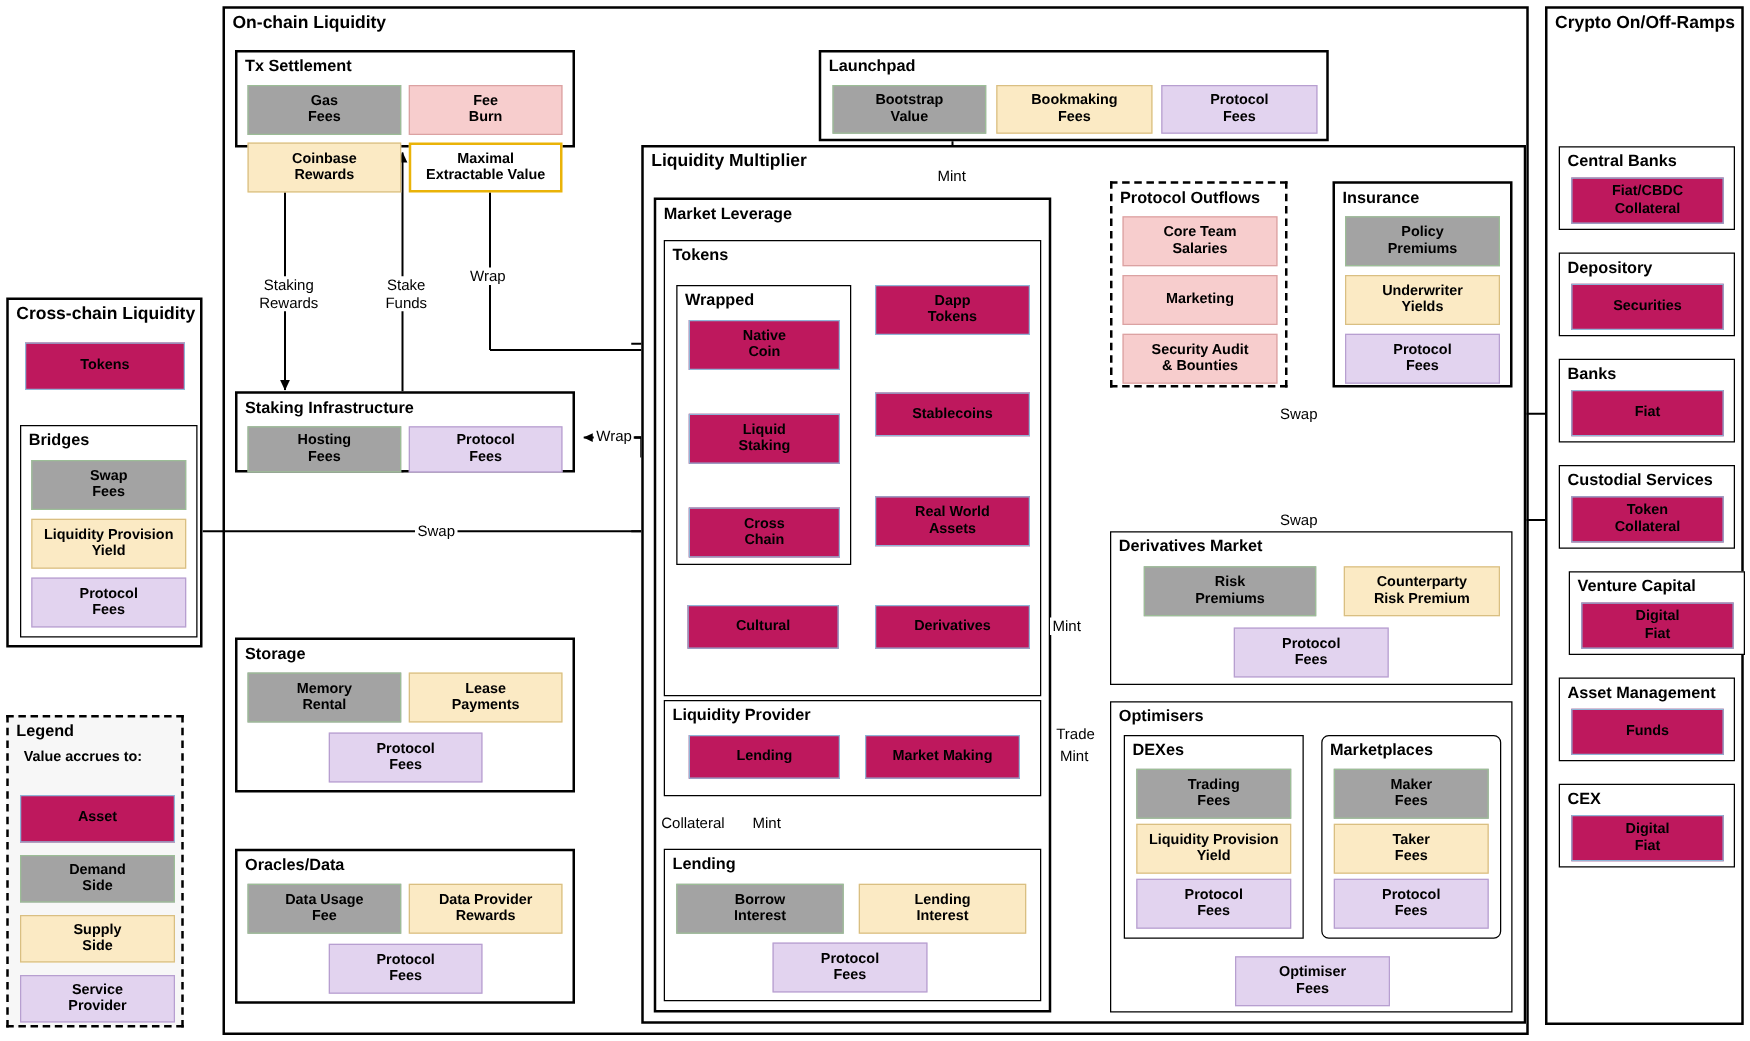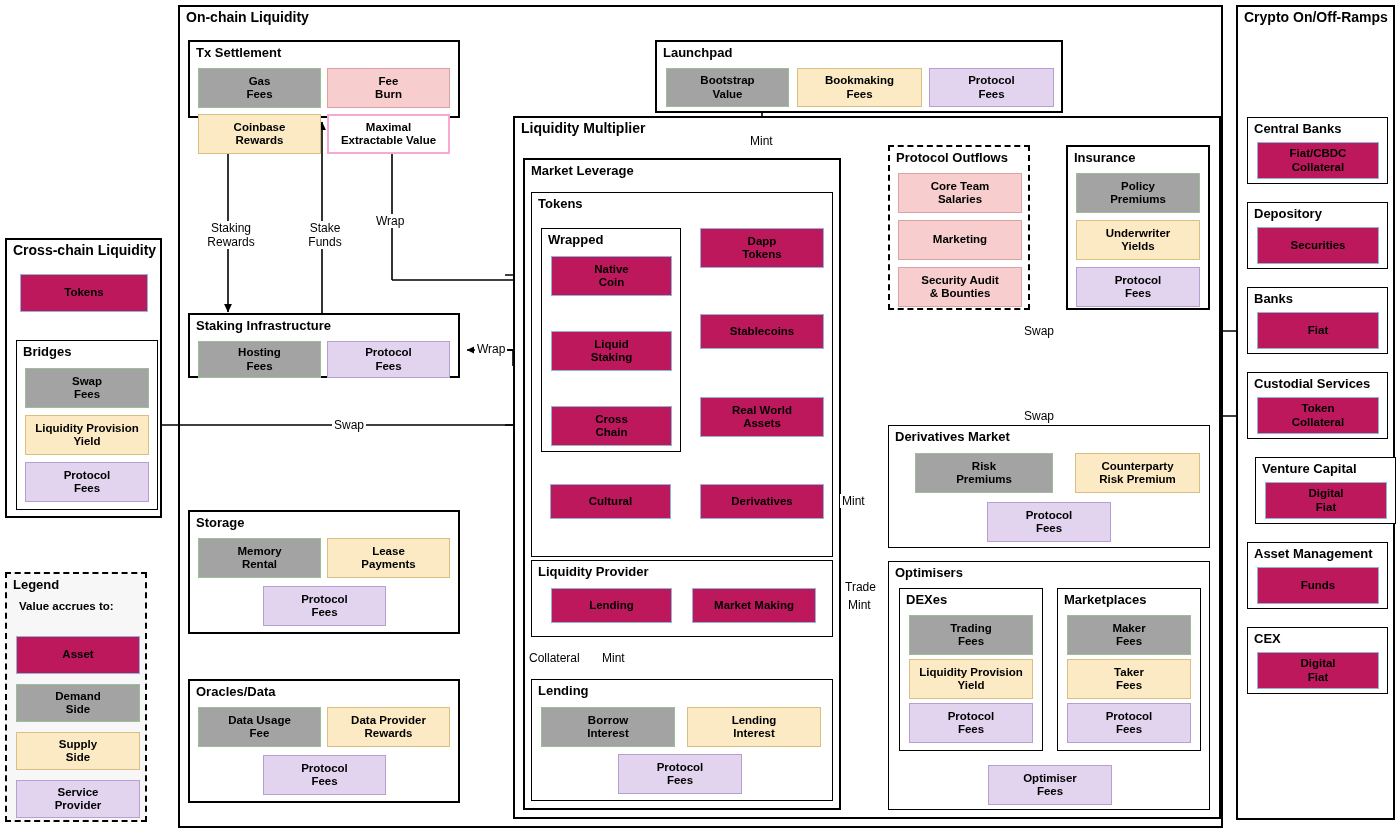--- a/index.html
+++ b/index.html
@@ -20,21 +20,21 @@
   
   .box{position:absolute;box-sizing:border-box;display:flex;
        align-items:center;justify-content:center;text-align:center;
        font-size:11.5px;font-weight:bold;line-height:13.5px;
        border:1px solid #9a9a9a;padding:1px 2px;}
   .asset   {background:#be185d;border-color:#8fb4d6;}
   .demand  {background:#a3a3a3;border-color:#9cbd97;}
   .supply  {background:#fbeac4;border-color:#d9bf82;}
   .service {background:#e2d3ef;border-color:#b79fd0;}
   .outflow {background:#f7cdcd;border-color:#dba2a2;}
-  .plain   {background:#ffffff;border:2px solid #f9a8d4;}
+  .plain   {background:#ffffff;border:2px solid #eab308;}
 
   
   #edges{position:absolute;left:0;top:0;width:1400px;height:833px;
          pointer-events:none;}
   .elabel{position:absolute;font-size:12px;line-height:14px;
           background:#fff;padding:0 2px;white-space:nowrap;text-align:center;}
 </style>
 </head>
 <body>
 
@@ -265,21 +265,21 @@
       <div class="box supply" style="left:9px;top:70px;width:124px;height:40px;">
         <span><span>Liquidity Provision</span><br>
         <span>Yield</span></span>
       </div>
       <div class="box service" style="left:9px;top:114px;width:124px;height:40px;">
         <span><span>Protocol</span><br>
         <span>Fees</span></span>
       </div>
     </div>
 
-    <div class="grp thin" style="left:168px;top:26px;width:144px;height:163px;">
+    <div class="grp thin" style="left:168px;top:26px;width:144px;height:163px;border-radius:6px;">
       <div class="gtitle">Marketplaces</div>
       <div class="box demand" style="left:9px;top:26px;width:124px;height:40px;">
         <span><span>Maker</span><br>
         <span>Fees</span></span>
       </div>
       <div class="box supply" style="left:9px;top:70px;width:124px;height:40px;">
         <span><span>Taker</span><br>
         <span>Fees</span></span>
       </div>
       <div class="box service" style="left:9px;top:114px;width:124px;height:40px;">

